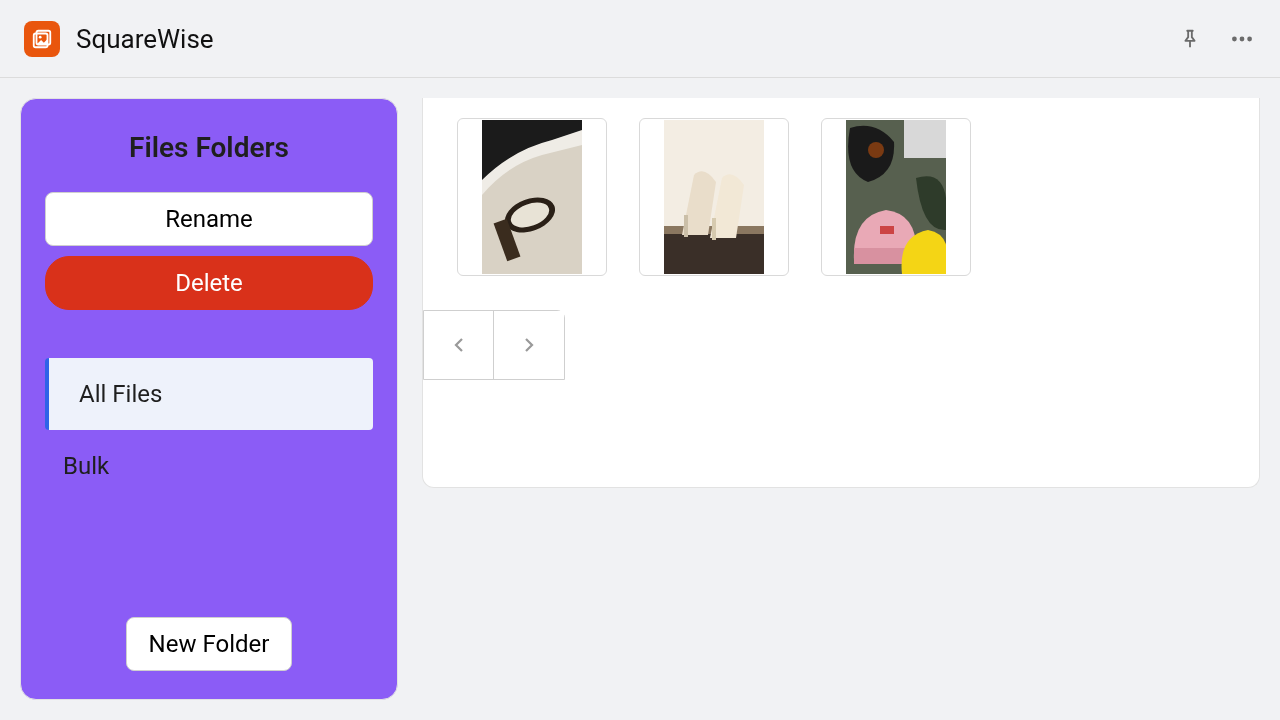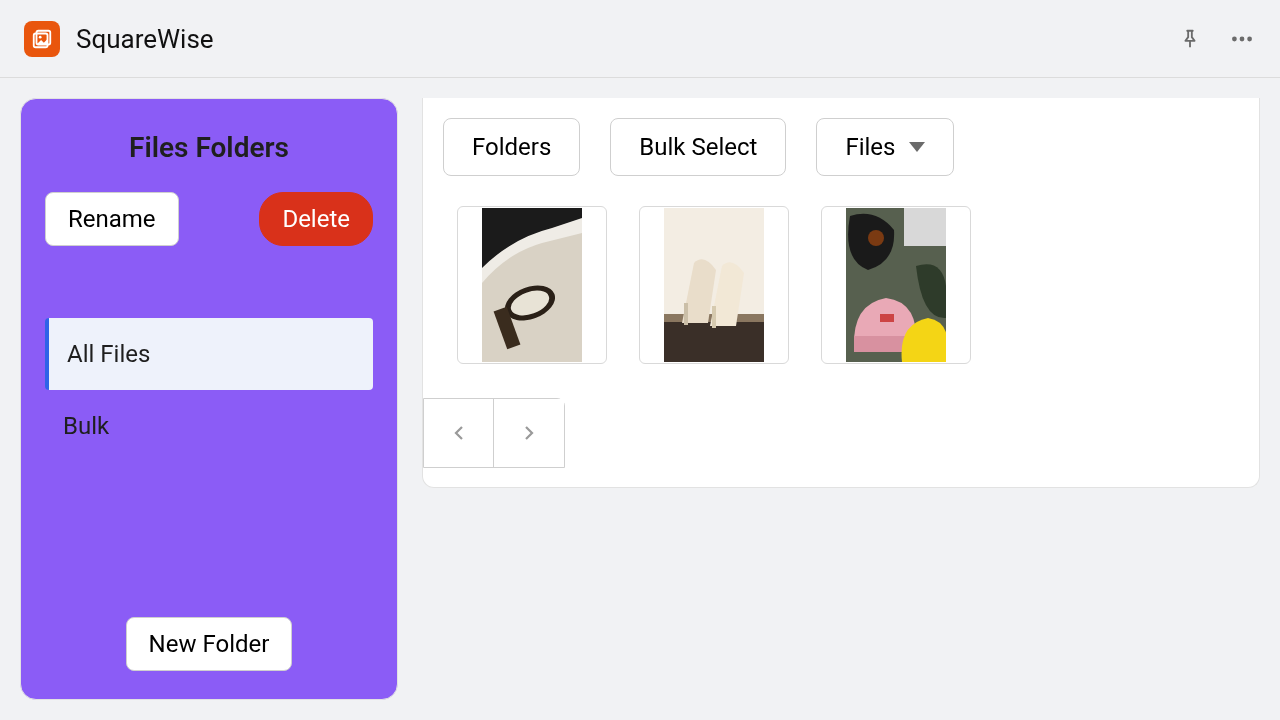--- a/index.html
+++ b/index.html
@@ -68,23 +68,24 @@
     flex-direction: column;
   }
   .sidebar-title {
     font-size: 28px;
     font-weight: 600;
     text-align: center;
     margin-bottom: 28px;
   }
   .sidebar-actions {
     display: flex;
-    justify-content: space-between;
+    justify-content: center;
     gap: 10px;
     margin-bottom: 48px;
+    flex-direction: column;
   }
   .btn {
     font-size: 24px;
     padding: 12px 22px;
     border-radius: 8px;
     border: 1px solid #cfcfcf;
     background: #fff;
     cursor: pointer;
     font-family: inherit;
   }
@@ -101,22 +102,21 @@
   }
   .folder-item {
     font-size: 24px;
     padding: 22px 18px;
     cursor: pointer;
     border-radius: 4px;
   }
   .folder-item.active {
     background: #eef2fb;
     border-left: 4px solid #2f63e8;
-    padding-left: 18px;
-    margin-top: 24px;
+    padding-left: 30px;
   }
   .folder-item.indent-1 { padding-left: 62px; }
 
   .sidebar-footer {
     display: flex;
     justify-content: center;
     margin-top: 20px;
   }
 
   
@@ -238,28 +238,20 @@
       <li class="folder-item">
         <span>Bulk</span>
       </li>
     </ul>
     <div class="sidebar-footer">
       <button class="btn">New Folder</button>
     </div>
   </aside>
 
   <section class="content">
-    <div class="content-toolbar">
-      <button class="btn">Folders</button>
-      <button class="btn">Bulk Select</button>
-      <button class="btn btn-with-caret">
-        <span>Files</span>
-        <span class="caret-down"></span>
-      </button>
-    </div>
 
     <div class="thumb-row">
       <div class="thumb">
         <svg viewBox="0 0 100 154">
           <rect x="0" y="0" width="100" height="154" fill="#1b1b1b"></rect>
           <path d="M0 154 L0 60 Q30 30 70 20 L100 10 L100 154 Z" fill="#efece6"></path>
           <path d="M0 154 L0 75 Q25 45 60 35 L100 25 L100 154 Z" fill="#d9d2c5"></path>
           <ellipse cx="48" cy="95" rx="26" ry="16" fill="#2a2017" transform="rotate(-20 48 95)"></ellipse>
           <ellipse cx="48" cy="95" rx="20" ry="11" fill="#e8e3d6" transform="rotate(-20 48 95)"></ellipse>
           <rect x="18" y="100" width="14" height="40" fill="#3a2c1e" transform="rotate(-20 25 120)"></rect>

